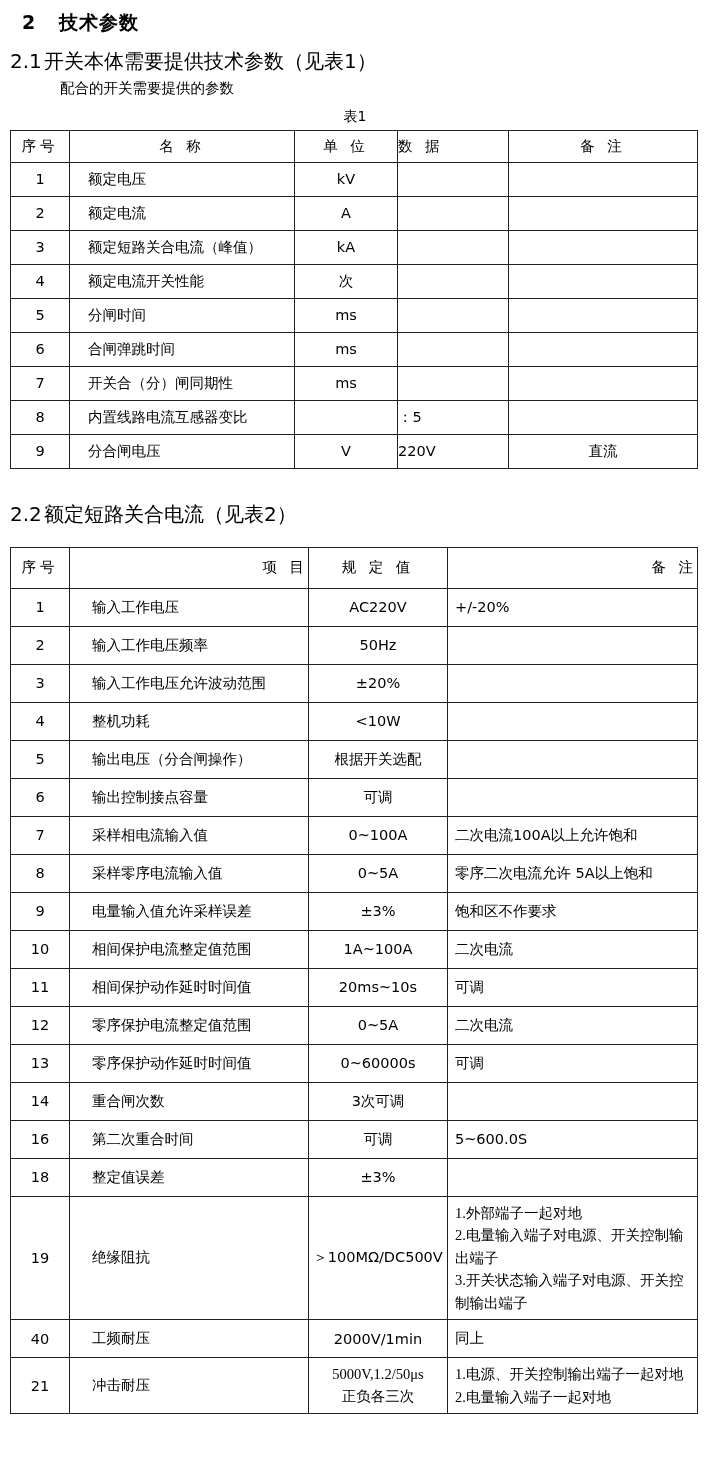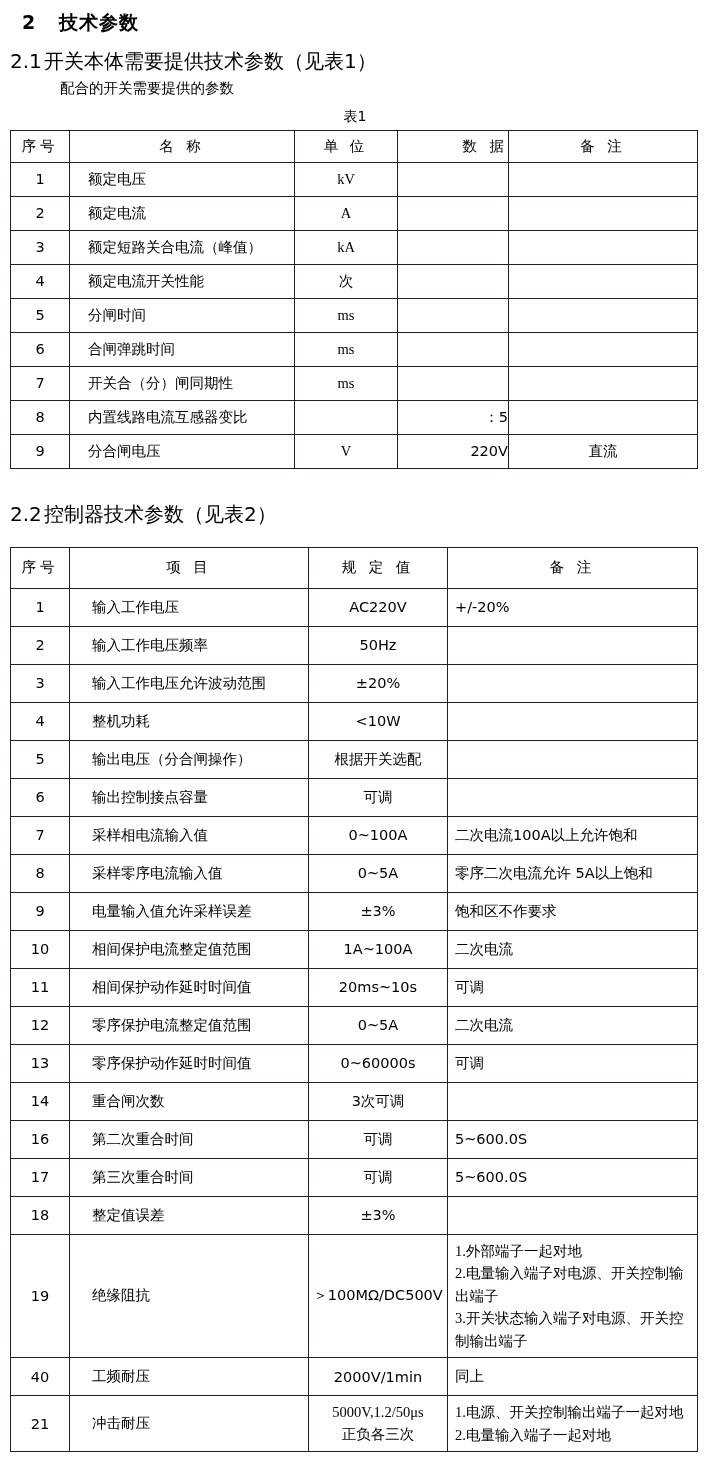--- a/index.html
+++ b/index.html
@@ -62,31 +62,31 @@
   .t1 th {
     height: 31px;
     text-align: center;
     letter-spacing: 4px;
   }
   .t1 td {
     height: 33px;
   }
   .t1 .c-no  { width: 58px;  text-align: center; }
   .t1 .c-name{ width: 224px; padding-left: 18px; margin-top: 16px; }
-  .t1 .c-unit{ width: 102px; text-align: center; font-family: Liberation Serif, serif; }
-  .t1 .c-data{ width: 110px; text-align: right; }
+  .t1 .c-unit{ width: 102px; text-align: center; }
+  .t1 .c-data{ width: 110px; text-align: left; }
   .t1 .c-rem { text-align: center; }
   .t1 th.c-name { padding-left: 0; }
 
   .gap-2 { height: 30px; }
 
   
   .t2 th {
     height: 40px;
-    text-align: center;
+    text-align: right;
     letter-spacing: 4px;
   }
   .t2 td {
     height: 37px;
   }
   .t2 .c-no   { width: 58px;  text-align: center; }
   .t2 .c-item { width: 238px; padding-left: 22px; }
   .t2 .c-val  { width: 138px; text-align: center; }
   .t2 .c-rem  { padding-left: 7px; }
   .t2 th.c-item { padding-left: 0; }
@@ -193,21 +193,21 @@
         <td class="c-unit">V</td>
         <td class="c-data">220V</td>
         <td class="c-rem">直流</td>
       </tr>
     </tbody>
   </table>
 
   <div class="gap-2"></div>
 
   <div class="sub-title">
-    <span class="num">2.2</span><span>控制器技术参数（见表2）</span>
+    <span class="num">2.2</span><span>额定短路关合电流（见表2）</span>
   </div>
 
   <div style="height:16px"></div>
 
   <table class="t2">
     <thead>
       <tr>
         <th class="c-no">序号</th>
         <th class="c-item">项    目</th>
         <th class="c-val">规 定 值</th>
@@ -295,26 +295,20 @@
       </tr>
       <tr>
         <td class="c-no">14</td>
         <td class="c-item">重合闸次数</td>
         <td class="c-val">3次可调</td>
         <td class="c-rem"></td>
       </tr>
       <tr>
         <td class="c-no">16</td>
         <td class="c-item">第二次重合时间</td>
-        <td class="c-val">可调</td>
-        <td class="c-rem">5~600.0S</td>
-      </tr>
-      <tr>
-        <td class="c-no">17</td>
-        <td class="c-item">第三次重合时间</td>
         <td class="c-val">可调</td>
         <td class="c-rem">5~600.0S</td>
       </tr>
       <tr>
         <td class="c-no">18</td>
         <td class="c-item">整定值误差</td>
         <td class="c-val">±3%</td>
         <td class="c-rem"></td>
       </tr>
 

